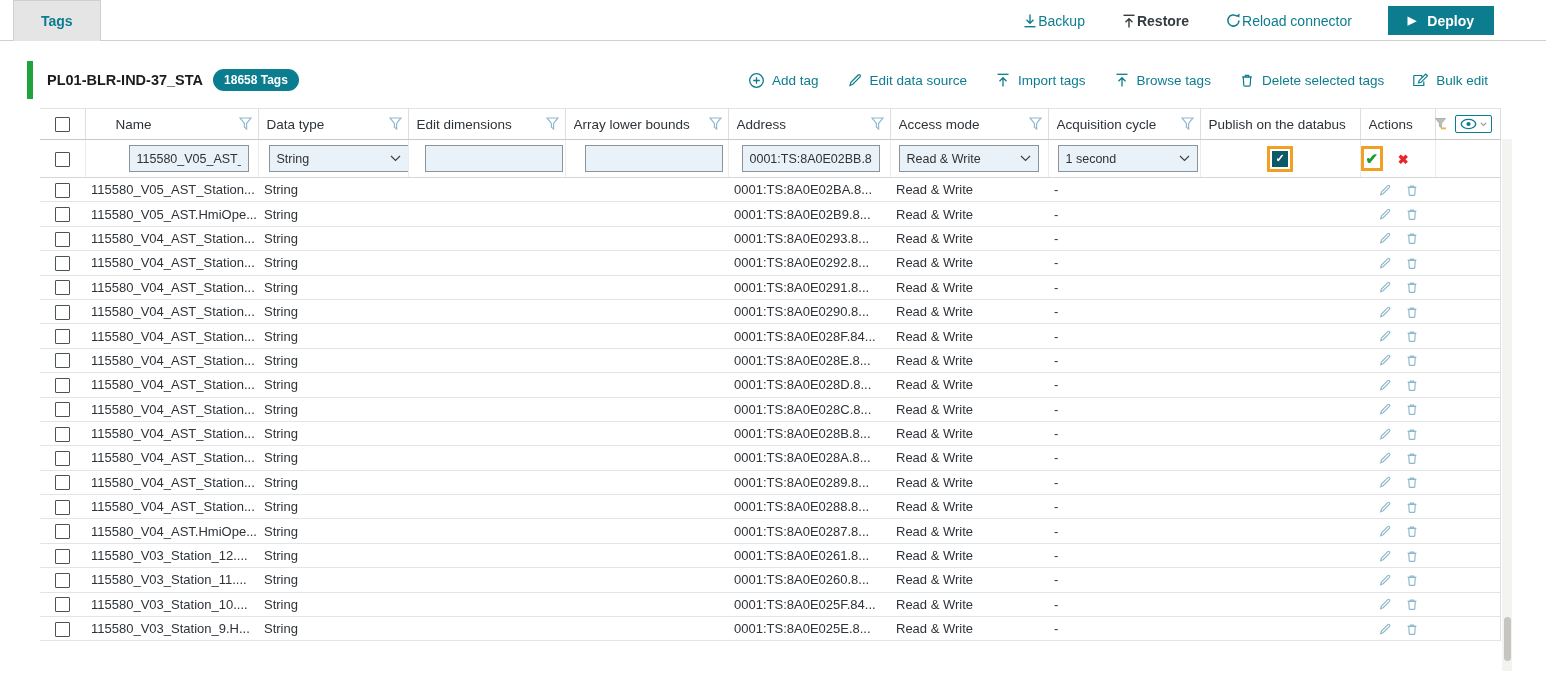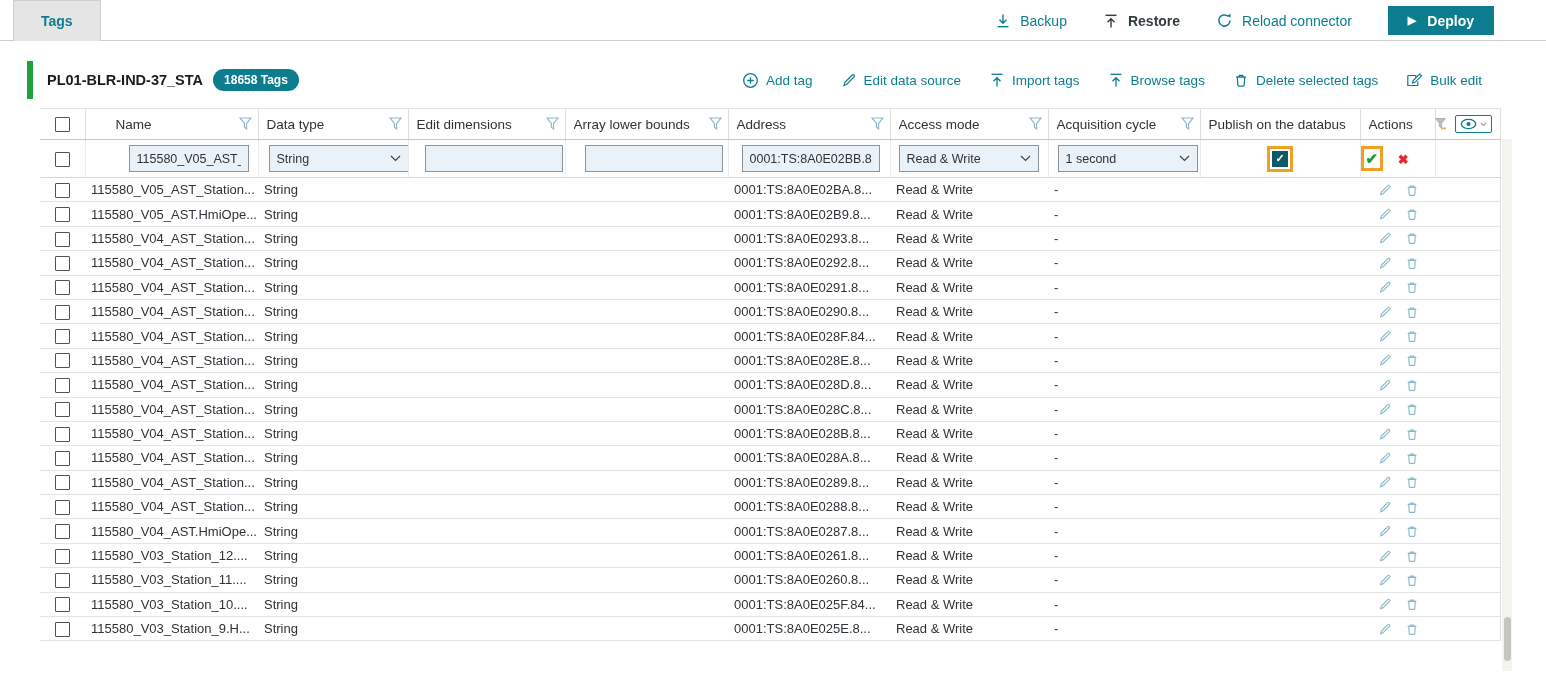--- a/index.html
+++ b/index.html
@@ -7,28 +7,28 @@
     font-family:"Liberation Sans", sans-serif; color:#2e3338; }
 
   
   .tabbar { position:relative; display:flex; align-items:flex-end; height:41px;
     border-bottom:1px solid #cfcfcf; padding-left:13px; background:#fff; }
   .tab { height:40px; display:flex; align-items:center; padding:0 27px;
     font-size:14px; font-weight:bold; border:1px solid #cfcfcf; border-bottom:none; cursor:pointer; }
   .tab.inactive { background:#e8e8e3; color:#2f2f2f; }
   .tab.active { background:#e5e5e5; color:var(--accent,#0c7d8f); height:41px; margin-bottom:-1px; }
   .top-actions { position:absolute; right:52px; top:0; height:41px; display:flex; align-items:center; gap:36px; }
-  .ta-btn { display:flex; align-items:center; gap:9px; font-size:14px; color:var(--accent,#0c7d8f); cursor:pointer; white-space:nowrap; }
+  .ta-btn { display:flex; align-items:center; font-size:14px; color:var(--accent,#0c7d8f); cursor:pointer; white-space:nowrap; }
   .ta-btn.dark { color:#333c40; font-weight:bold; }
   .deploy-btn { background:var(--accent,#0c7d8f); color:#fff; height:29px; padding:0 20px;
     display:flex; align-items:center; gap:11px; font-size:14px; font-weight:bold; cursor:pointer; }
   .deploy-tri { font-size:11px; line-height:1; }
 
   
-  .content { padding:19px 12px 0 27px; }
+  .content { padding:19px 6px 0 27px; }
   .ds-row { display:flex; align-items:center; height:40px; }
   .ds-bar { width:6px; height:38px; background:var(--datasource-bar-green,#1fa33c); margin-right:14px; }
   .ds-name { font-size:14.5px; font-weight:bold; color:#1c1c1c; }
   .badge { margin-left:10px; background:var(--accent,#0c7d8f); color:#fff; font-size:12px; font-weight:bold;
     padding:4px 11px; border-radius:11px; }
   .ds-toolbar { margin-left:auto; margin-right:52px; display:flex; align-items:center; gap:28px; }
   .tb-btn { display:flex; align-items:center; gap:7px; color:var(--accent,#0c7d8f); font-size:13.5px; cursor:pointer; white-space:nowrap; }
 
   
   .table-wrap { margin-left:13px; margin-top:8px; position:relative; }

